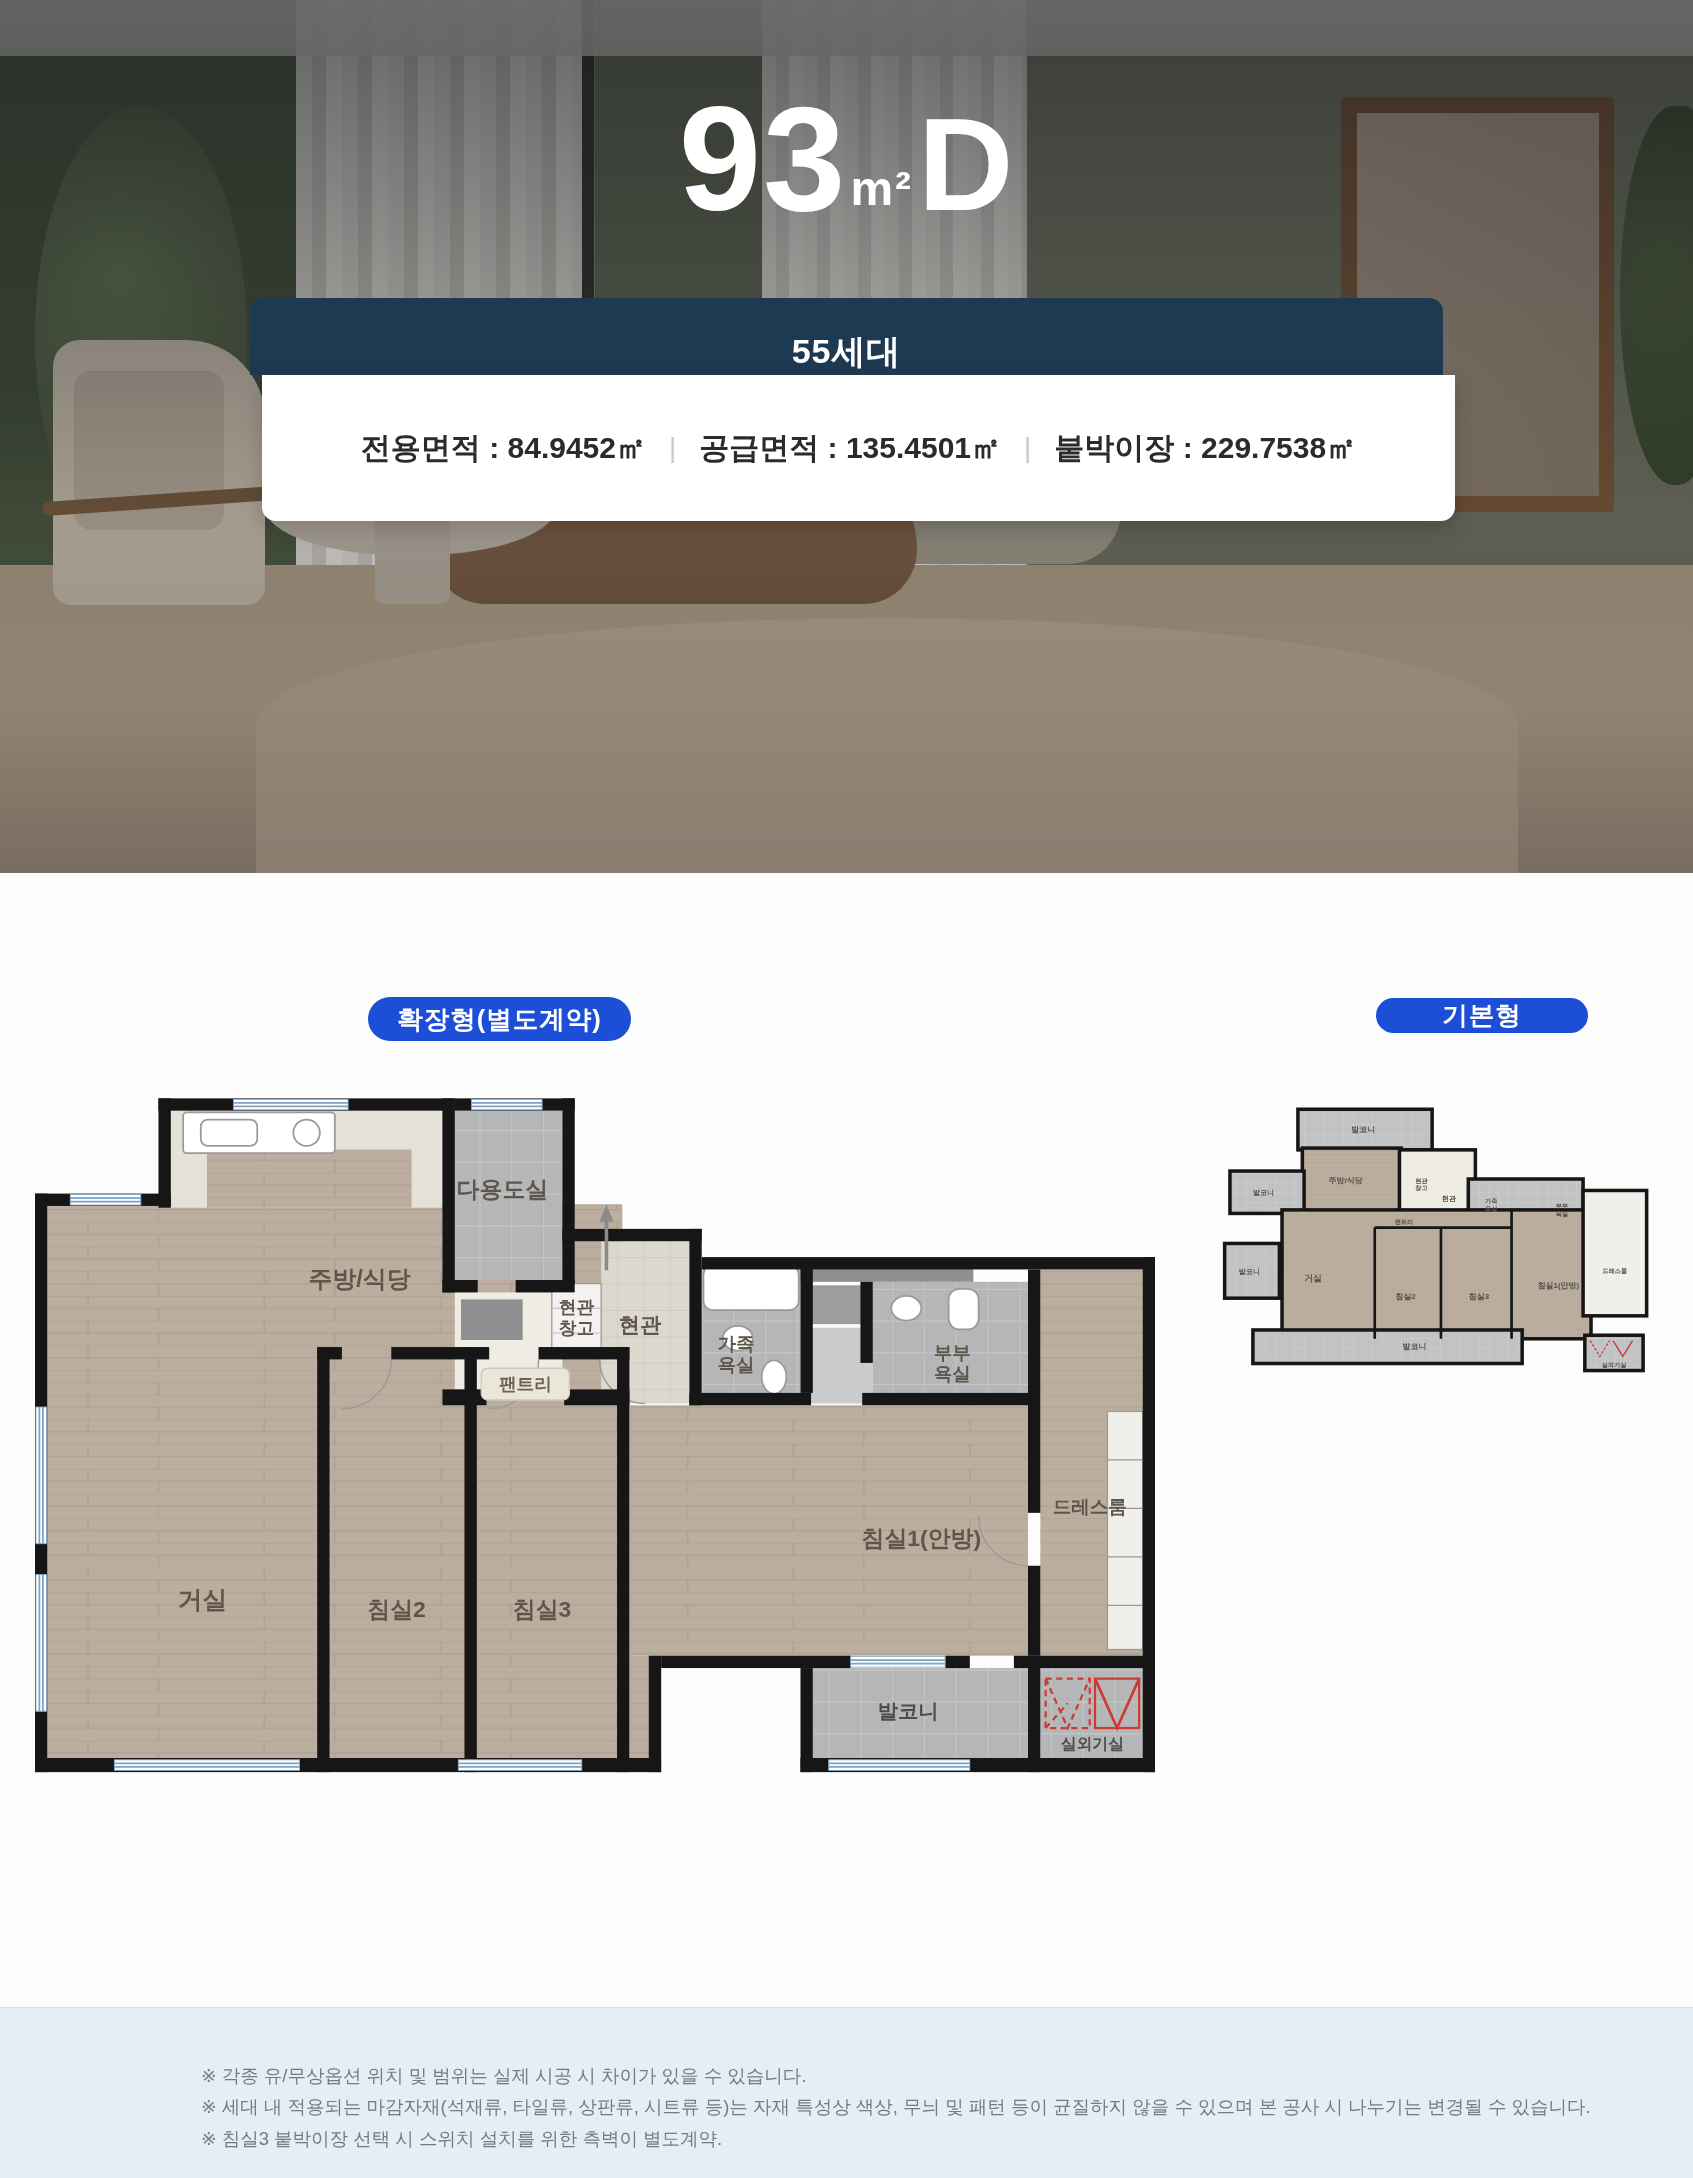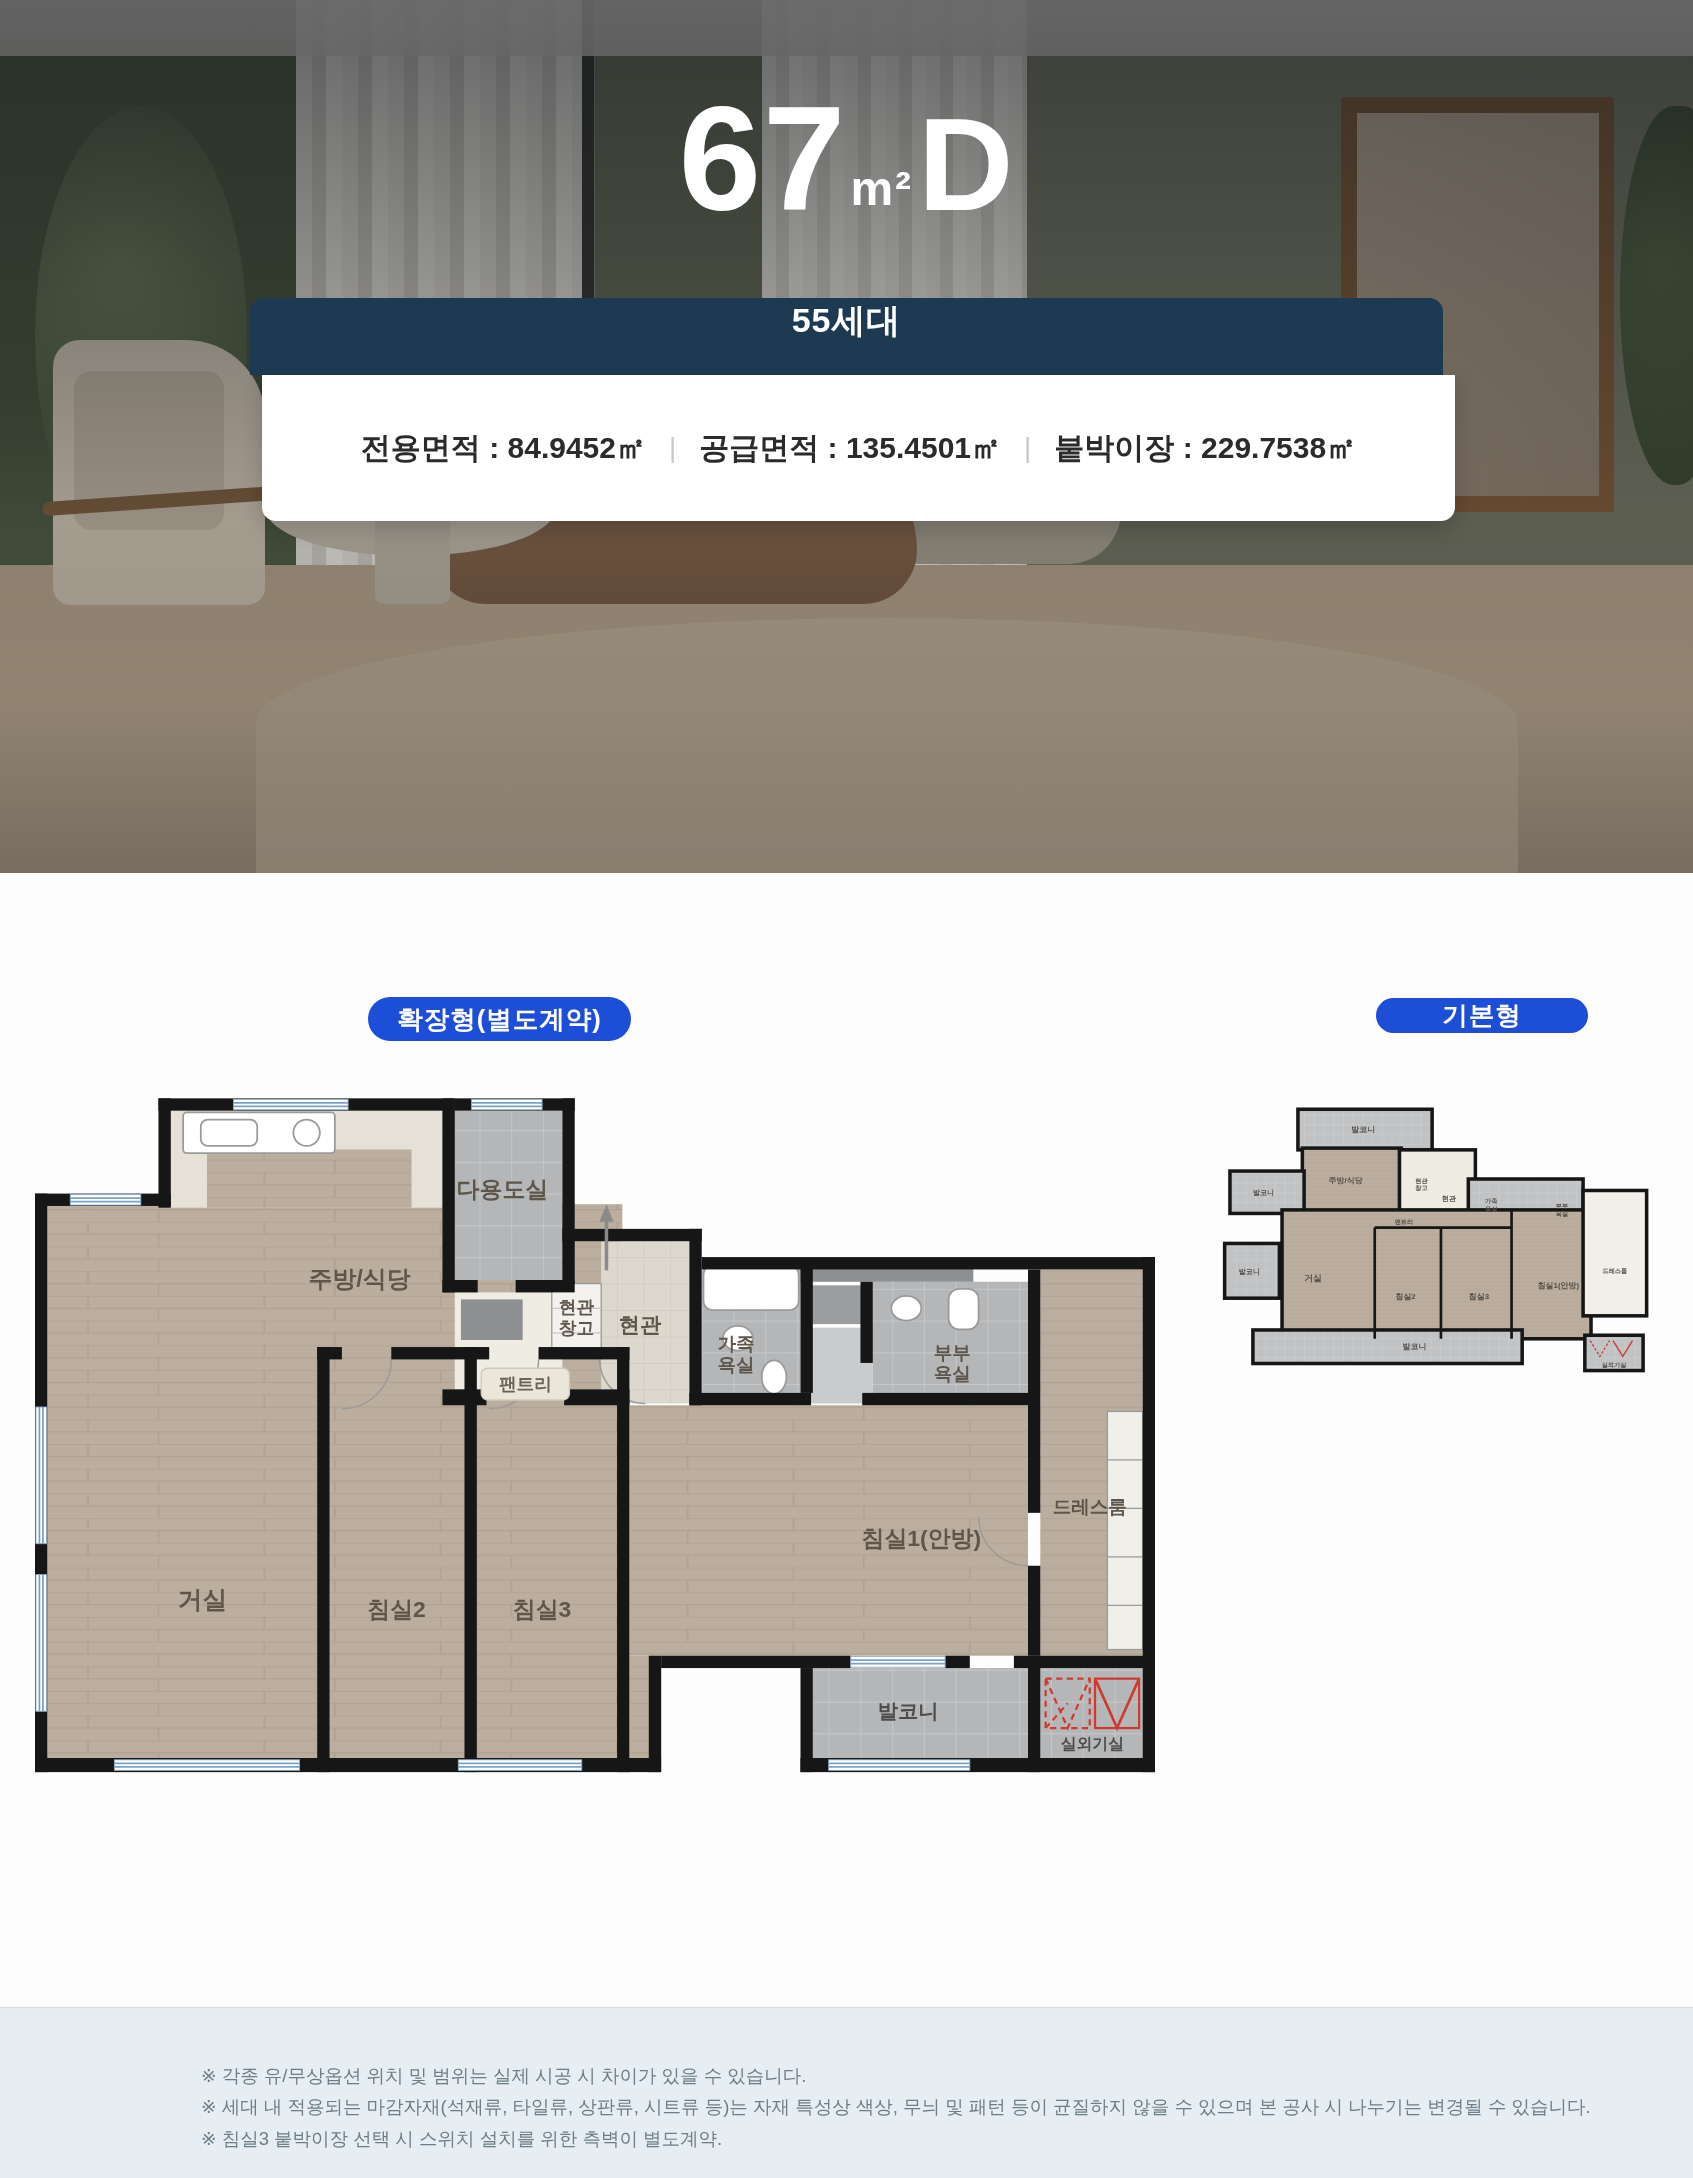--- a/index.html
+++ b/index.html
@@ -11,21 +11,21 @@
         background:linear-gradient(180deg,#74766c 0%,#7d7a70 55%,#8d8172 75%,#7e7264 100%);}
   .hero .shape{position:absolute;}
   .hero-overlay{position:absolute;left:0;top:0;width:100%;height:100%;
         background:linear-gradient(180deg,rgba(18,22,26,.55) 0%,rgba(18,22,26,.28) 35%,rgba(18,22,26,.08) 60%,rgba(18,22,26,.18) 100%);}
   .hero-title{position:absolute;left:0;top:85px;width:1694px;text-align:center;color:#fff;
         font-weight:800;letter-spacing:1.8px;line-height:1;}
   .hero-title .num{font-size:148px;}
   .hero-title .unit{font-size:48px;font-weight:800;vertical-align:baseline;position:relative;top:-5.3px;margin:0 5.3px 0 3.5px;}
   .hero-title .type{font-size:132px;}
   .band{position:absolute;left:250px;top:298px;width:1193px;height:77px;background:#1e3a52;
-        border-radius:14px 14px 0 0;display:flex;align-items:flex-start;justify-content:center;
+        border-radius:14px 14px 0 0;display:flex;align-items:flex-end;justify-content:center;
         color:#fff;font-size:34px;font-weight:700;letter-spacing:0.9px;}
   .card{position:absolute;left:250px;top:375px;width:1193px;height:146px;background:#ffffff;
         border-radius:0 0 14px 14px;display:flex;align-items:center;justify-content:center;
         box-shadow:0 8.8px 21px rgba(0,0,0,.18);margin-left:12px;}
   .card .line{font-size:30px;font-weight:700;color:#2b2b2b;letter-spacing:0;}
   .card .sep{color:#c3c9cd;font-weight:400;margin:0 23px;font-size:28px;}
   
   .plans-section{position:absolute;left:0;top:873px;width:1694px;height:1134px;background:#fdfdfd;}
   .pill{position:absolute;background:#1d4ed8;color:#fff;border-radius:23px;
         display:flex;align-items:center;justify-content:center;font-size:25.6px;font-weight:600;letter-spacing:0.9px;}
@@ -64,21 +64,21 @@
     <div class="shape" style="left:706px;top:392px;width:55px;height:55px;border-radius:50%;background:radial-gradient(circle at 35% 35%,#7c5e45,#5e4733);"></div>
     <div class="shape" style="left:53px;top:340px;width:212px;height:265px;background:#b1a799;border-radius:26.5px 79px 17.6px 17.6px;"></div>
     <div class="shape" style="left:74px;top:371px;width:150px;height:159px;background:#a2988a;border-radius:17.6px;"></div>
     <div class="shape" style="left:42px;top:494px;width:238px;height:14px;background:#6b5137;border-radius:7px;transform:rotate(-4deg);"></div>
     <div class="shape" style="left:265px;top:459px;width:291px;height:97px;border-radius:50%;background:linear-gradient(180deg,#bcb4a8,#a59d91);"></div>
     <div class="shape" style="left:375px;top:507px;width:75px;height:97px;background:#a39b8f;border-radius:8.8px;"></div>
     <div class="shape" style="left:353px;top:439px;width:97px;height:23px;background:#d9d5cd;border-radius:2.6px;box-shadow:0 -8.8px 0 -1.8px #3a3f46;"></div>
     <div class="hero-overlay"></div>
 
     <div class="hero-title">
-      <span class="num">67</span><span class="unit">m²</span><span class="type">D</span>
+      <span class="num">93</span><span class="unit">m²</span><span class="type">D</span>
     </div>
 
     <div class="band">
       <span>55세대</span>
     </div>
 
     <div class="card">
       <span class="line"><span>전용면적</span><span> : </span><span>84.9452㎡</span></span>
       <span class="line sep">|</span>
       <span class="line"><span>공급면적</span><span> : </span><span>135.4501㎡</span></span>

